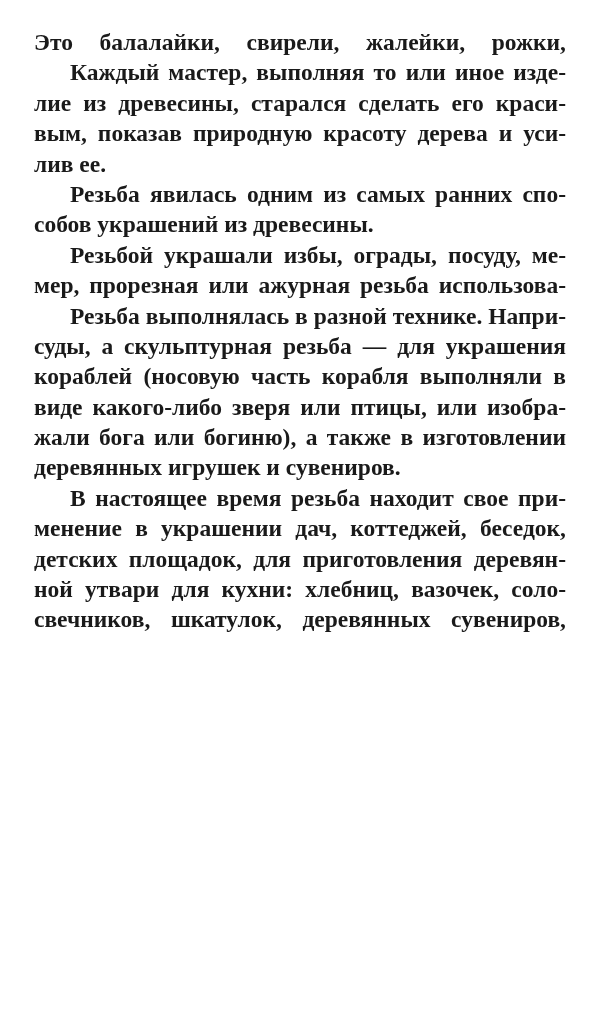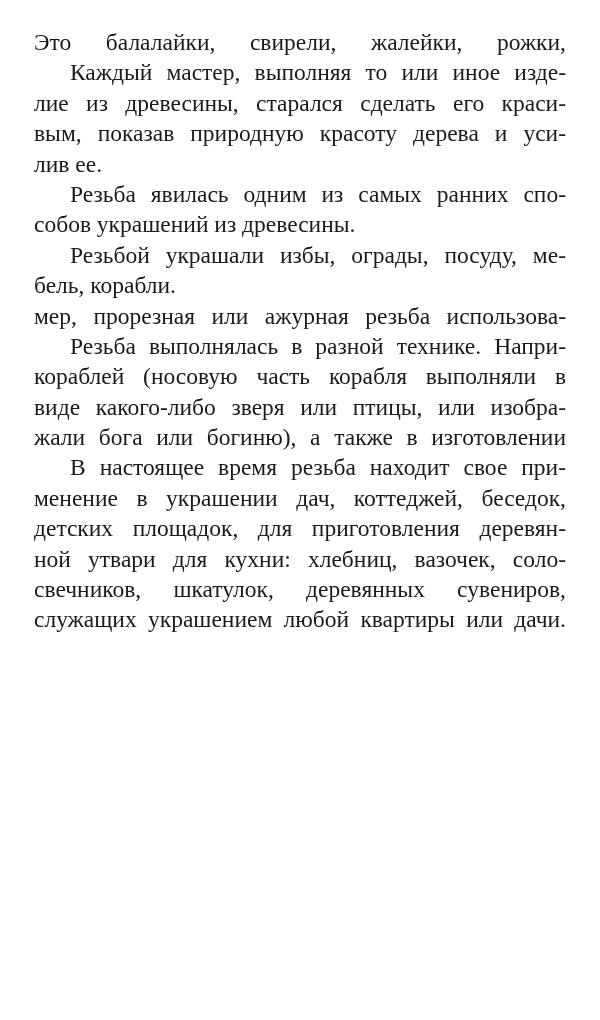--- a/index.html
+++ b/index.html
@@ -1,20 +1,20 @@
 <!DOCTYPE html>
 <html><head>
 <meta charset="utf-8">
 <style>
   html, body { margin: 0; padding: 0; background: #ffffff; }
   body { width: 600px; height: 1020px; overflow: hidden; position: relative; }
   .page {
     position: absolute; left: 34px; top: 27px; width: 532px;
     font-family: "Liberation Serif", "DejaVu Serif", serif;
-    font-size: 23.5px; line-height: 30.4px; color: #1a1a1a;
+    font-size: 23.5px; line-height: 30.4px; color: #1a1a1a; font-weight: bold;
   }
   .line {
     display: block; height: 30.4px; white-space: nowrap;
     text-align: justify; text-align-last: justify;
   }
   .line.last { text-align-last: left; }
   .line.indent { padding-left: 36px; }
 </style>
 </head>
 <body>
@@ -28,30 +28,30 @@
     <span class="line">лие из древесины, старался сделать его краси-</span>
     <span class="line">вым, показав природную красоту дерева и уси-</span>
     <span class="line last">лив ее.</span>
   </div>
   <div>
     <span class="line indent">Резьба явилась одним из самых ранних спо-</span>
     <span class="line last">собов украшений из древесины.</span>
   </div>
   <div>
     <span class="line indent">Резьбой украшали избы, ограды, посуду, ме-</span>
-    <span class="line last">бель, корабли.</span>
   </div>
   <div>
     <span class="line">мер, прорезная или ажурная резьба использова-</span>
     <span class="line indent">Резьба выполнялась в разной технике. Напри-</span>
+    <span class="line">суды, а скульптурная резьба — для украшения</span>
     <span class="line">кораблей (носовую часть корабля выполняли в</span>
     <span class="line">виде какого-либо зверя или птицы, или изобра-</span>
     <span class="line">жали бога или богиню), а также в изготовлении</span>
+    <span class="line last">деревянных игрушек и сувениров.</span>
   </div>
   <div>
     <span class="line indent">В настоящее время резьба находит свое при-</span>
     <span class="line">менение в украшении дач, коттеджей, беседок,</span>
     <span class="line">детских площадок, для приготовления деревян-</span>
     <span class="line">ной утвари для кухни: хлебниц, вазочек, соло-</span>
     <span class="line">свечников, шкатулок, деревянных сувениров,</span>
-    <span class="line">служащих украшением любой квартиры или дачи.</span>
   </div>
 </div>
 
 </body></html>

